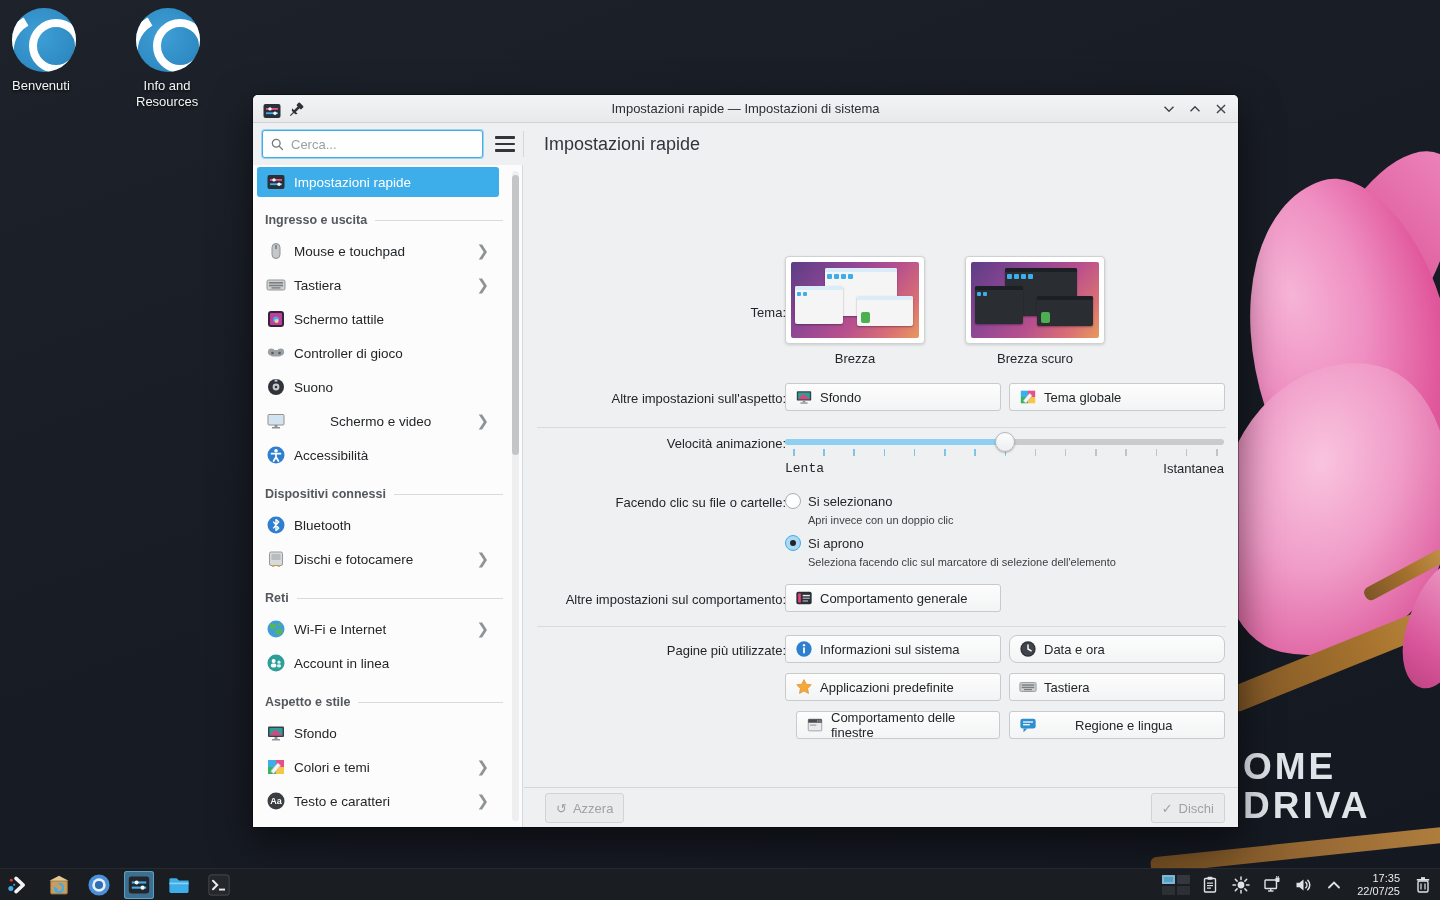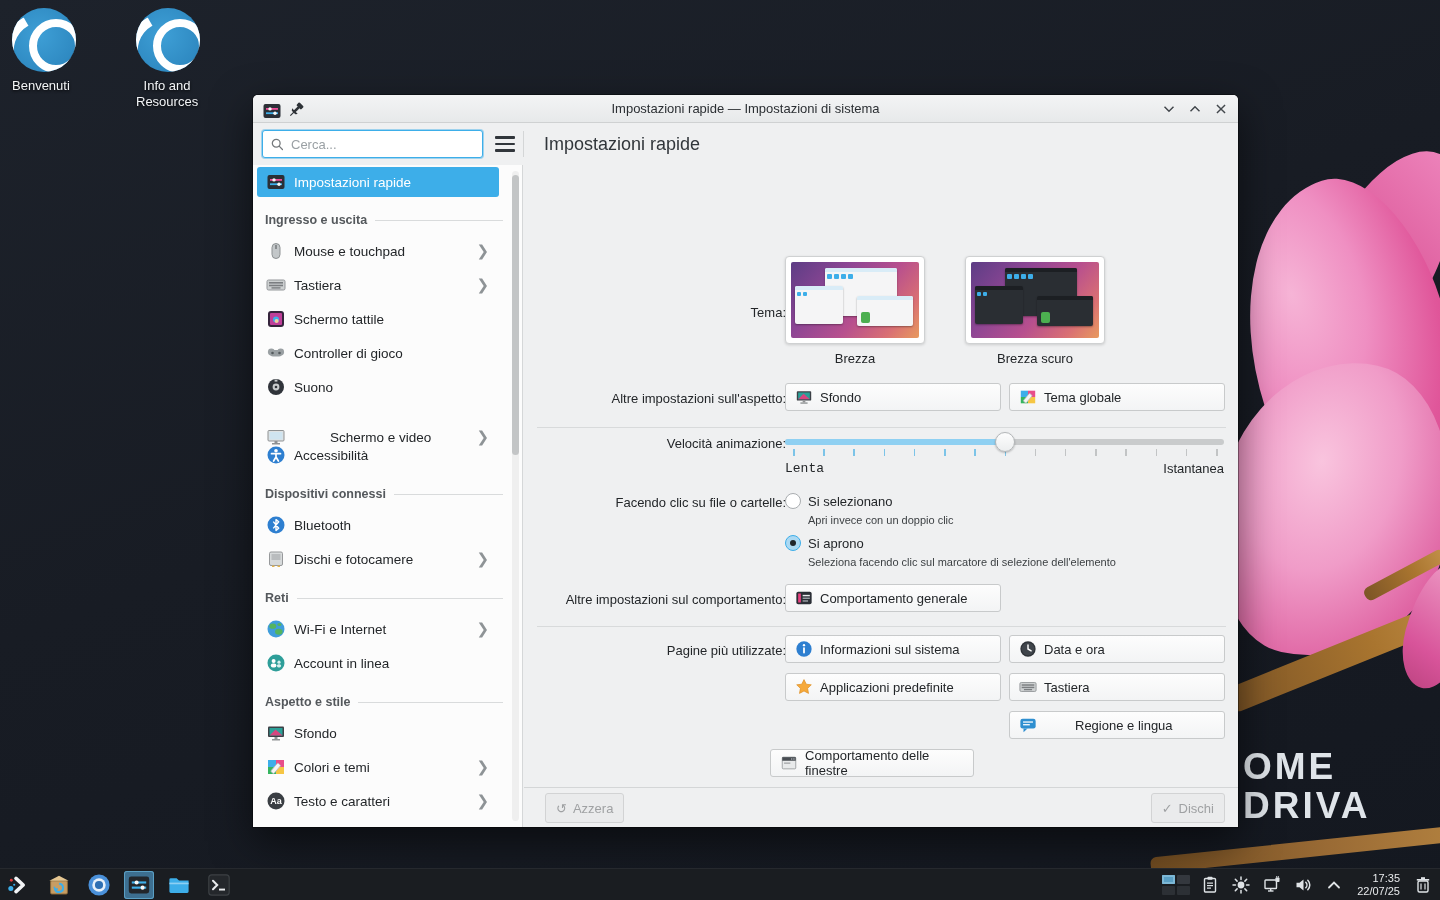--- a/index.html
+++ b/index.html
@@ -307,21 +307,21 @@
             <span class="ic">
               <svg viewBox="0 0 20 20" xmlns="http://www.w3.org/2000/svg">
                 <circle cx="10" cy="10" r="8" fill="#30343a"></circle>
                 <circle cx="10" cy="10" r="3.4" fill="#c8cbcd"></circle>
                 <circle cx="10" cy="10" r="1.3" fill="#30343a"></circle>
                 <rect x="8.6" y="2.6" width="2.8" height="2" fill="#c8cbcd"></rect>
               </svg>
             </span>
             <span class="lbl">Suono</span>
           </div>
-          <div class="sb-item" style="top: 257px; gap: 44px;">
+          <div class="sb-item" style="top: 241px; gap: 44px;">
             <span class="ic">
               <svg viewBox="0 0 20 20" xmlns="http://www.w3.org/2000/svg">
                 <rect x="2" y="3.5" width="16" height="10.5" rx="1" fill="#dfe2e3" stroke="#8f9294" stroke-width="1"></rect>
                 <rect x="3.5" y="5" width="13" height="7.5" fill="#cfe4f0"></rect>
                 <rect x="8.5" y="14" width="3" height="2" fill="#8f9294"></rect>
                 <rect x="6" y="16" width="8" height="1.5" fill="#8f9294"></rect>
               </svg>
             </span>
             <span class="lbl">Schermo e video</span>
             <span class="chev">❯</span>
@@ -575,21 +575,21 @@
           <div class="btn" style="left: 261px; top: 470px; width: 216px;">
             <span class="ic">
               <svg viewBox="0 0 20 20" xmlns="http://www.w3.org/2000/svg">
                 <circle cx="10" cy="10" r="8.5" fill="#2e7fd0"></circle>
                 <circle cx="10" cy="5.7" r="1.3" fill="#fff"></circle>
                 <rect x="9" y="8" width="2" height="7" rx="1" fill="#fff"></rect>
               </svg>
             </span>
             <span>Informazioni sul sistema</span>
           </div>
-          <div class="btn" style="left: 485px; top: 470px; width: 216px;">
+          <div class="btn" style="left: 485px; top: 470px; width: 216px; border-radius: 8px;">
             <span class="ic">
               <svg viewBox="0 0 20 20" xmlns="http://www.w3.org/2000/svg">
                 <circle cx="10" cy="10" r="8.5" fill="#2f3338"></circle>
                 <circle cx="10" cy="10" r="7" fill="#40454b"></circle>
                 <path d="M10 5.5 V10 L13.5 12" stroke="#fff" stroke-width="1.6" fill="none" stroke-linecap="round"></path>
               </svg>
             </span>
             <span>Data e ora</span>
           </div>
           <div class="btn" style="left: 261px; top: 508px; width: 216px;">
@@ -604,21 +604,21 @@
             <span class="ic">
               <svg viewBox="0 0 20 20" xmlns="http://www.w3.org/2000/svg">
                 <rect x="1" y="5" width="18" height="10" rx="1.5" fill="#cdd0d1" stroke="#94979a" stroke-width="1"></rect>
                 <rect x="3" y="7" width="14" height="1.6" fill="#7b7e81"></rect>
                 <rect x="3" y="9.7" width="14" height="1.6" fill="#7b7e81"></rect>
                 <rect x="5.5" y="12.2" width="9" height="1.4" fill="#7b7e81"></rect>
               </svg>
             </span>
             <span>Tastiera</span>
           </div>
-          <div class="btn" style="left: 246px; top: 546px; width: 204px; margin-top: 38px;">
+          <div class="btn" style="left: 272px; top: 546px; width: 204px;">
             <span class="ic">
               <svg viewBox="0 0 20 20" xmlns="http://www.w3.org/2000/svg">
                 <rect x="2.5" y="3.5" width="15" height="13" rx="1" fill="#e8eaeb" stroke="#9b9ea0" stroke-width="1"></rect>
                 <rect x="2.5" y="3.5" width="15" height="4" fill="#474c52"></rect>
                 <circle cx="13" cy="5.5" r="0.9" fill="#aeb2b5"></circle>
                 <circle cx="15.5" cy="5.5" r="0.9" fill="#aeb2b5"></circle>
                 <rect x="4.5" y="9.5" width="7" height="1.3" fill="#9b9ea0"></rect>
               </svg>
             </span>
             <span>Comportamento delle finestre</span>

